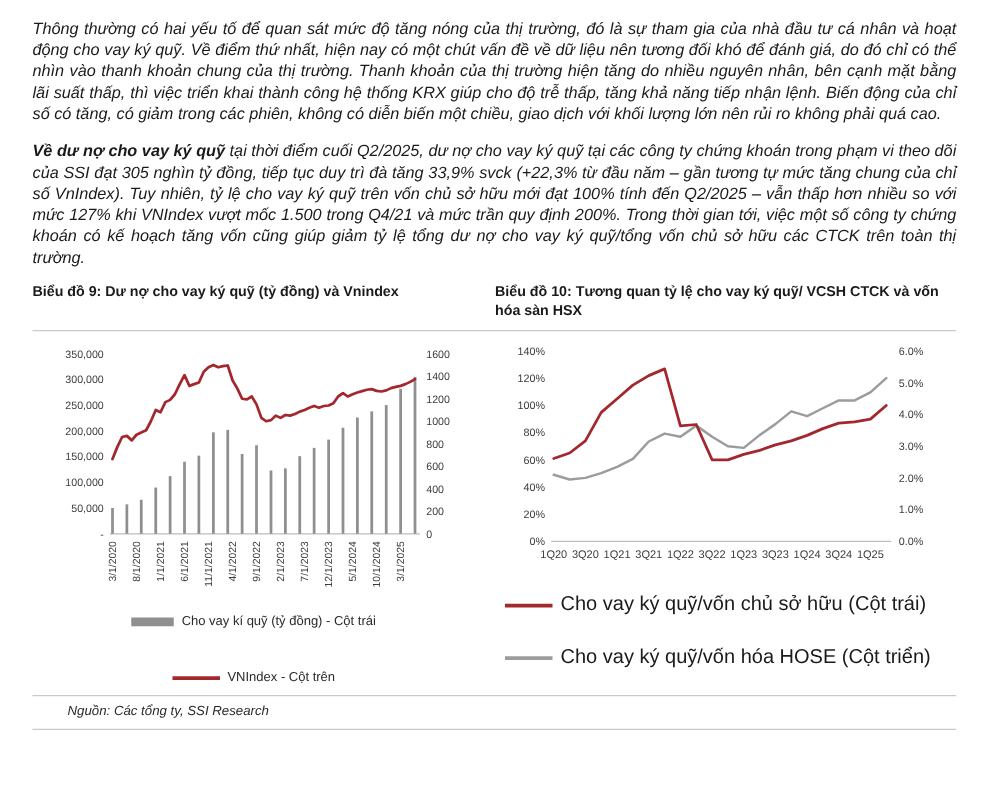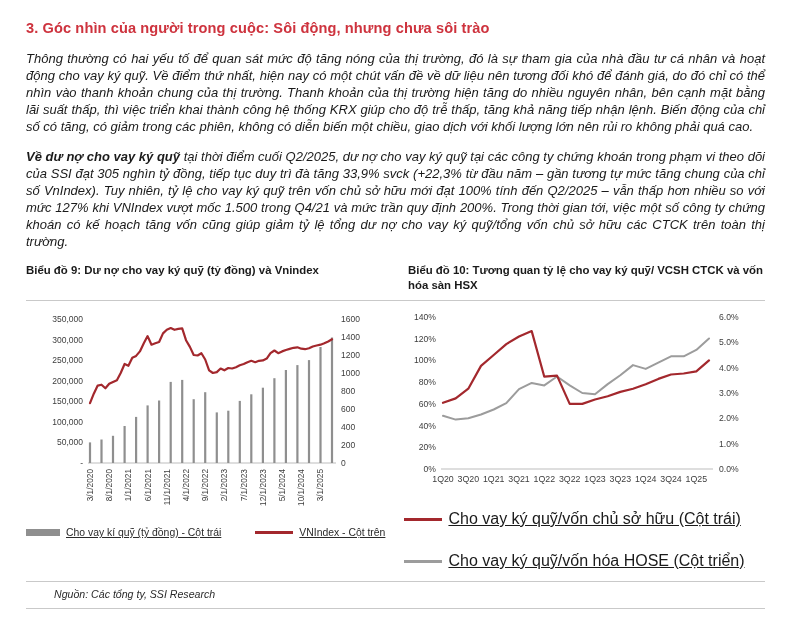--- a/index.html
+++ b/index.html
@@ -14,52 +14,51 @@
     color:var(--accent-red,#CE333E);
     font-size:14.6px;font-weight:bold;
     margin:6px 0 14px 0;letter-spacing:.1px;
   }
   .para{
     font-size:13px;line-height:17px;text-align:justify;
     margin:0 0 13px 0;
     font-style:italic;
   }
   .para b{font-weight:bold;}
-  .charts-titles{display:flex;gap:28px;margin-top:2px;}
+  .charts-titles{display:flex;gap:16px;margin-top:2px;}
   .ct-left{width:354px;flex:0 0 auto;}
   .ct-right{flex:1;}
   .chart-title{font-weight:bold;font-size:11.4px;line-height:14.5px;}
   hr.rule{border:none;border-top:1px solid #c9c9c9;margin:8px 0 6px 0;height:0;}
   .charts-row{display:flex;gap:4px;align-items:flex-start;}
   .chart-col-left{width:354px;flex:0 0 auto;}
   .chart-col-right{flex:1;text-align:center;}
   svg text{font-family:"Liberation Sans", sans-serif;}
   .legend-row{
     display:flex;justify-content:flex-start;gap:34px;
-    font-size:10.4px;color:#2a2a2a;margin-top:2px;align-items:center;
+    font-size:10.4px;color:#2a2a2a;margin-top:2px;align-items:center;flex-direction:column;
   }
-  .legend-item{display:flex;align-items:center;gap:6px;white-space:nowrap;text-decoration:underline;}
+  .legend-item{display:flex;align-items:center;gap:6px;white-space:nowrap;}
   .legend-stack{display:inline-block;text-align:left;margin-top:0px;}
   .legend-stack .legend-item{margin:3px 0;}
   .swatch-bar{
     display:inline-block;width:34px;height:7px;
     background:repeating-linear-gradient(90deg,#8f8f8f 0 4px,#a8a8a8 4px 6px);
   }
   .swatch-line{display:inline-block;width:38px;height:3px;}
   .source{
     font-style:italic;font-size:10.6px;color:#2a2a2a;
     margin:5px 0 5px 28px;
   }
 </style>
 </head>
 <body>
 
 <div class="page">
 
-  <div class="heading">3. Góc nhìn của người trong cuộc: Sôi động, nhưng chưa sôi trào</div>
 
   <p class="para">Thông thường có hai yếu tố để quan sát mức độ tăng nóng của thị trường, đó là sự tham gia của nhà đầu tư cá nhân và hoạt động cho vay ký quỹ. Về điểm thứ nhất, hiện nay có một chút vấn đề về dữ liệu nên tương đối khó để đánh giá, do đó chỉ có thể nhìn vào thanh khoản chung của thị trường. Thanh khoản của thị trường hiện tăng do nhiều nguyên nhân, bên cạnh mặt bằng lãi suất thấp, thì việc triển khai thành công hệ thống KRX giúp cho độ trễ thấp, tăng khả năng tiếp nhận lệnh. Biến động của chỉ số có tăng, có giảm trong các phiên, không có diễn biến một chiều, giao dịch với khối lượng lớn nên rủi ro không phải quá cao.</p>
 
   <p class="para"><b>Về dư nợ cho vay ký quỹ</b><span> tại thời điểm cuối Q2/2025, dư nợ cho vay ký quỹ tại các công ty chứng khoán trong phạm vi theo dõi của SSI đạt 305 nghìn tỷ đồng, tiếp tục duy trì đà tăng 33,9% svck (+22,3% từ đầu năm – gần tương tự mức tăng chung của chỉ số VnIndex). Tuy nhiên, tỷ lệ cho vay ký quỹ trên vốn chủ sở hữu mới đạt 100% tính đến Q2/2025 – vẫn thấp hơn nhiều so với mức 127% khi VNIndex vượt mốc 1.500 trong Q4/21 và mức trần quy định 200%. Trong thời gian tới, việc một số công ty chứng khoán có kế hoạch tăng vốn cũng giúp giảm tỷ lệ tổng dư nợ cho vay ký quỹ/tổng vốn chủ sở hữu các CTCK trên toàn thị trường.</span></p>
 
   <div class="charts-titles">
     <div class="ct-left chart-title">Biểu đồ 9: Dư nợ cho vay ký quỹ (tỷ đồng) và Vnindex</div>
     <div class="ct-right chart-title">Biểu đồ 10: Tương quan tỷ lệ cho vay ký quỹ/ VCSH CTCK và vốn hóa sàn HSX</div>
   </div>
 

